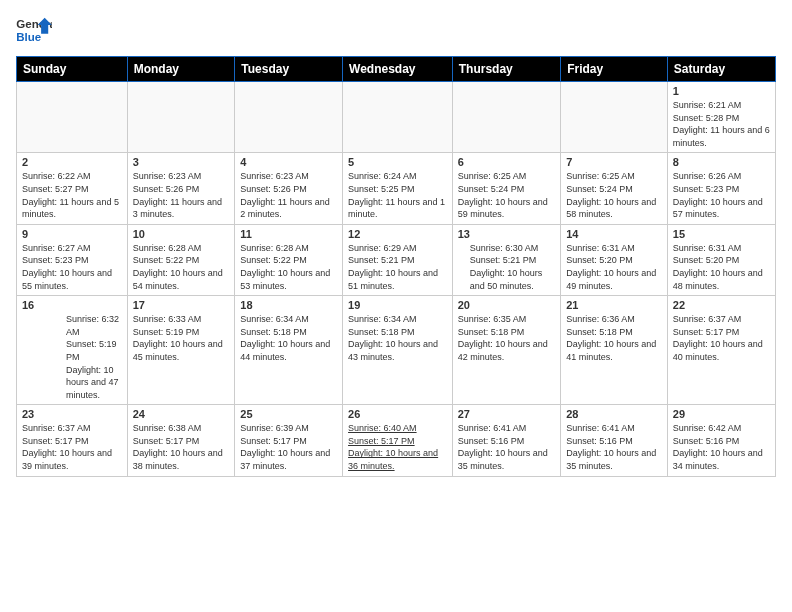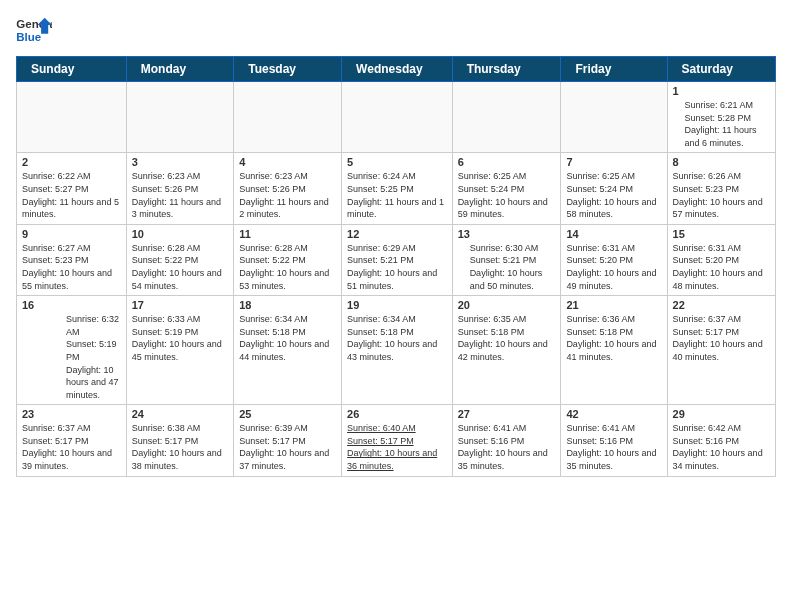--- a/index.html
+++ b/index.html
@@ -37,25 +37,25 @@
     .location-title {
       font-size: 16px;
       color: #555;
     }
     .calendar {
       width: 100%;
       border-collapse: collapse;
       border: 1px solid #ccc;
     }
     .calendar th {
-      background-color: #0c4a6e;
+      background-color: #000000;
       color: #fff;
       font-size: 12px;
       font-weight: bold;
-      padding: 5px 14px;
+      padding: 5px 6px;
       text-align: left;
       border: 1px solid #1565C0;
     }
     .calendar td {
       border: 1px solid #ccc;
       vertical-align: top;
       padding: 3px 5px;
       width: 113px;
       min-height: 80px;
       font-size: 9.5px;
@@ -113,21 +113,21 @@
   <tbody id="calendar-body">
   <tr>
         <td class="empty"></td>
         <td class="empty"></td>
         <td class="empty"></td>
         <td class="empty"></td>
         <td class="empty"></td>
         <td class="empty"></td>
         <td>
           <span class="day-num">1</span>
-          <div class="day-info" style="white-space: pre-line; margin-left: 12px;">Sunrise: 6:21 AM
+          <div class="day-info" style="white-space: pre-line;">Sunrise: 6:21 AM
 Sunset: 5:28 PM
 Daylight: 11 hours and 6 minutes.</div>
         </td>
       </tr>
       <tr>
         <td>
           <span class="day-num">2</span>
           <div class="day-info" style="white-space: pre-line;">Sunrise: 6:22 AM
 Sunset: 5:27 PM
 Daylight: 11 hours and 5 minutes.</div>
@@ -282,21 +282,21 @@
 Sunset: 5:17 PM
 Daylight: 10 hours and 36 minutes.</div>
         </td>
         <td>
           <span class="day-num">27</span>
           <div class="day-info" style="white-space: pre-line;">Sunrise: 6:41 AM
 Sunset: 5:16 PM
 Daylight: 10 hours and 35 minutes.</div>
         </td>
         <td>
-          <span class="day-num">42</span>
+          <span class="day-num">28</span>
           <div class="day-info" style="white-space: pre-line;">Sunrise: 6:41 AM
 Sunset: 5:16 PM
 Daylight: 10 hours and 35 minutes.</div>
         </td>
         <td>
           <span class="day-num">29</span>
           <div class="day-info" style="white-space: pre-line;">Sunrise: 6:42 AM
 Sunset: 5:16 PM
 Daylight: 10 hours and 34 minutes.</div>
         </td>

